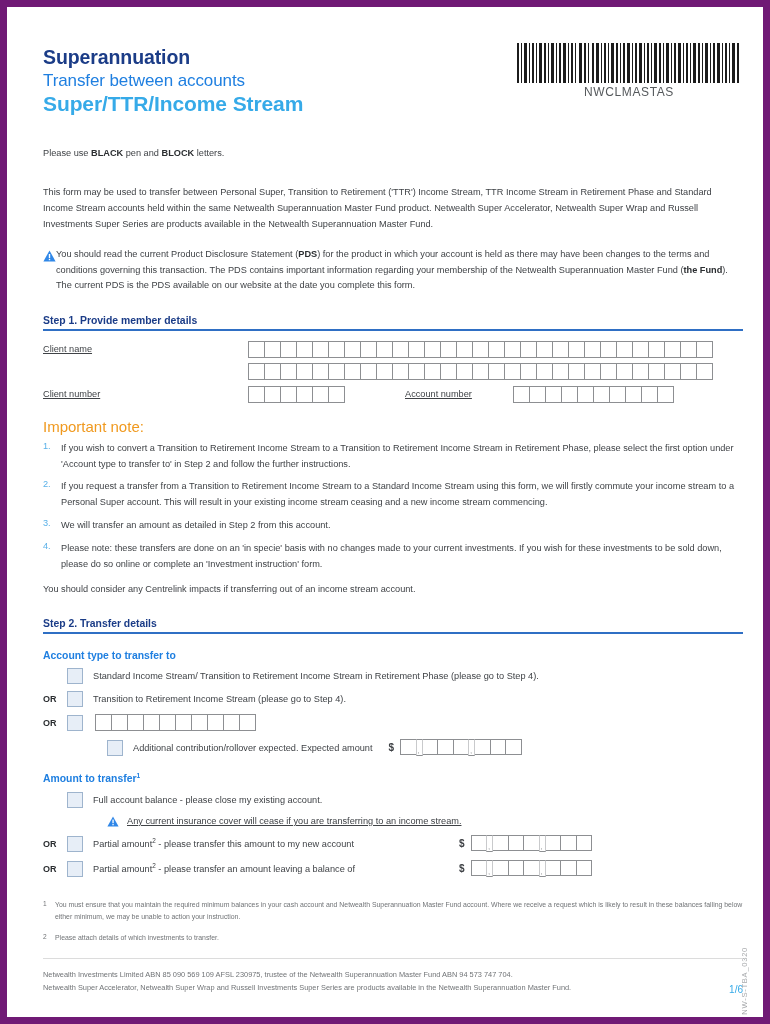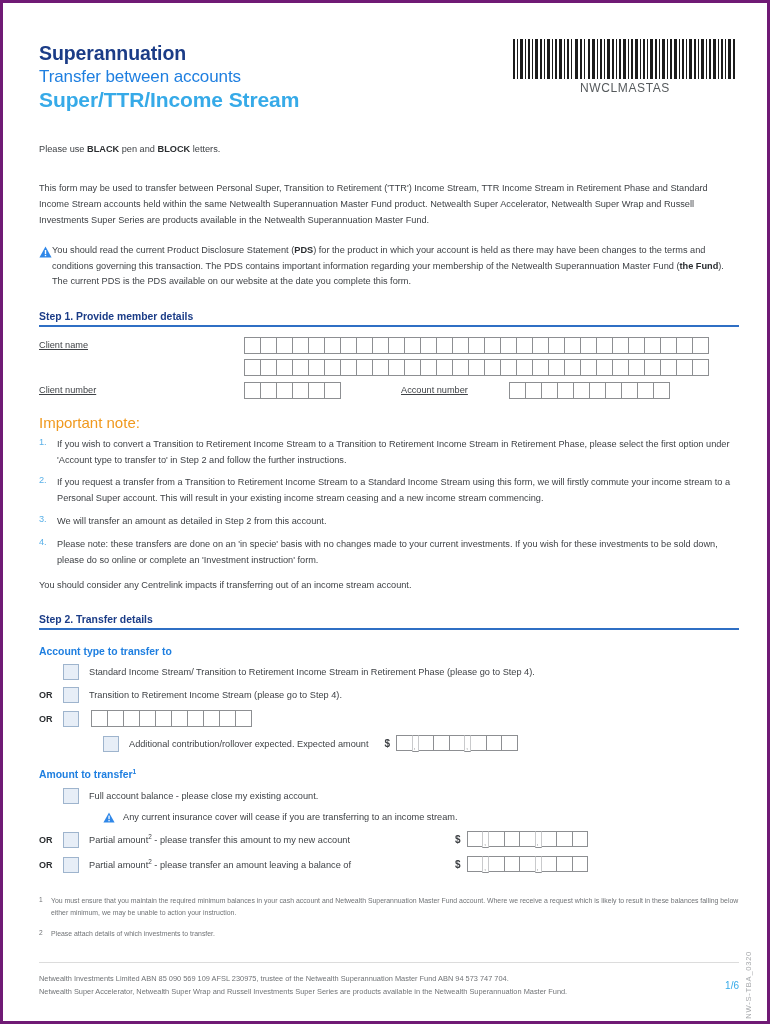--- a/index.html
+++ b/index.html
@@ -7,21 +7,21 @@
   body {
     width:770px; height:1024px;
     background:#ffffff;
     font-family:"Liberation Sans", sans-serif;
     color:#3c3c3c;
     position:relative;
     overflow:hidden;
   }
   .page {
     position:absolute; inset:0;
-    border:3px solid #701a75;
+    border:7px solid #701a75;
     background:#fff;
   }
   .inner { position:absolute; left:36px; top:34px; width:700px; }
 
   
   .header { display:flex; justify-content:space-between; align-items:flex-start; }
   .title-block { padding-top:4px; }
   .t1 { font-size:19.5px; font-weight:bold; color:#1b3c87; line-height:1.26; letter-spacing:-0.1px;}
   .t2 { font-size:17px; font-weight:normal; color:#1f7fe0; line-height:1.26; letter-spacing:-0.1px;}
   .t3 { font-size:21px; font-weight:bold; color:#36aae8; line-height:1.26; letter-spacing:-0.1px;}
@@ -87,31 +87,31 @@
     background:#e7eef7;
     flex:0 0 16px;
   }
   .cbtxt { font-size:9.2px; color:#3f4246; margin-left:10px; }
   .cbtxt sup { font-size:6.4px; }
 
   .inline-tail { display:flex; align-items:center; margin-left:12px; }
 
   .insur { display:flex; align-items:center; margin-top:8px; margin-left:64px; }
   .insur .warn-ico { margin-top:0; flex:0 0 12px; width:12px; height:11px; }
-  .insur span { font-size:9.2px; color:#3f4246; margin-left:8px; }
+  .insur span { font-size:9.2px; color:#3f4246; margin-left:8px;text-decoration:underline; }
 
   
   .fn { display:flex; margin-top:9px; }
   .fn .mk { flex:0 0 12px; font-size:6.6px; color:#707376; padding-top:1px; }
   .fn .tx { flex:1 1 auto; font-size:6.9px; line-height:1.78; color:#707376; }
 
   
   .footer { position:absolute; left:36px; bottom:22px; width:700px; }
   .footer-rule { height:1px; background:#dcdcdc; margin-bottom:9px; }
-  .footer-row { display:flex; justify-content:space-between; align-items:center; }
+  .footer-row { display:flex; justify-content:space-between; align-items:flex-end; }
   .footer-txt { font-size:7.4px; line-height:1.85; color:#707376; }
   .pageno { font-size:10px; color:#36aae8; }
 
   .vcode {
     position:absolute; right:14px; bottom:70px;
     font-size:7.6px; color:#a7a9ac; letter-spacing:0.7px;
     transform:rotate(-90deg); transform-origin:100% 100%;
     white-space:nowrap;
   }
 </style>

